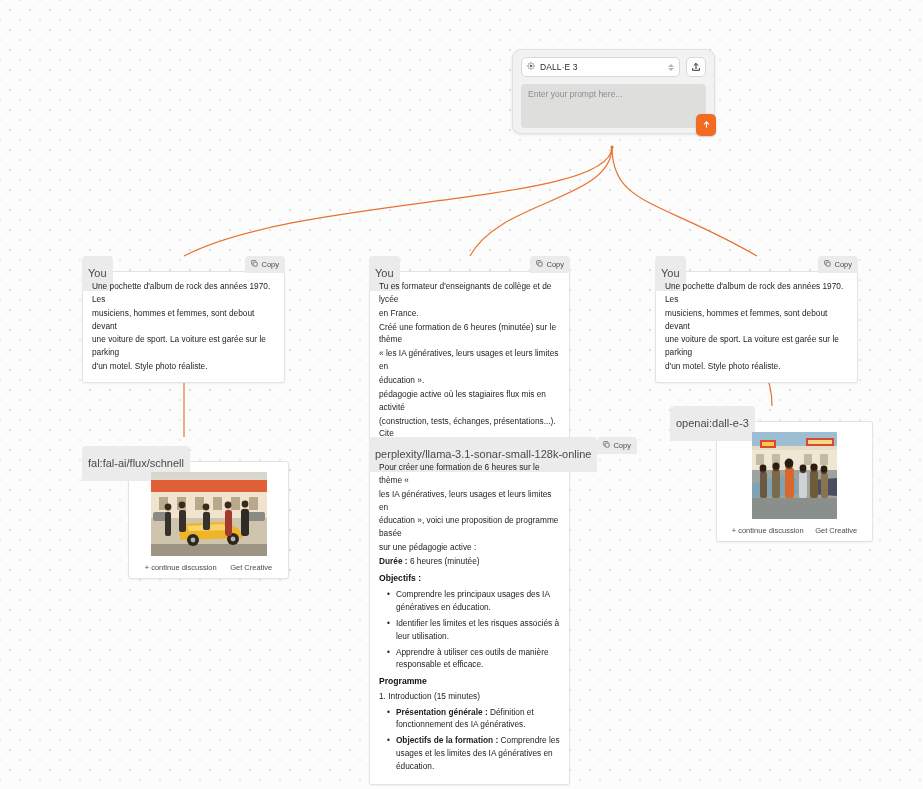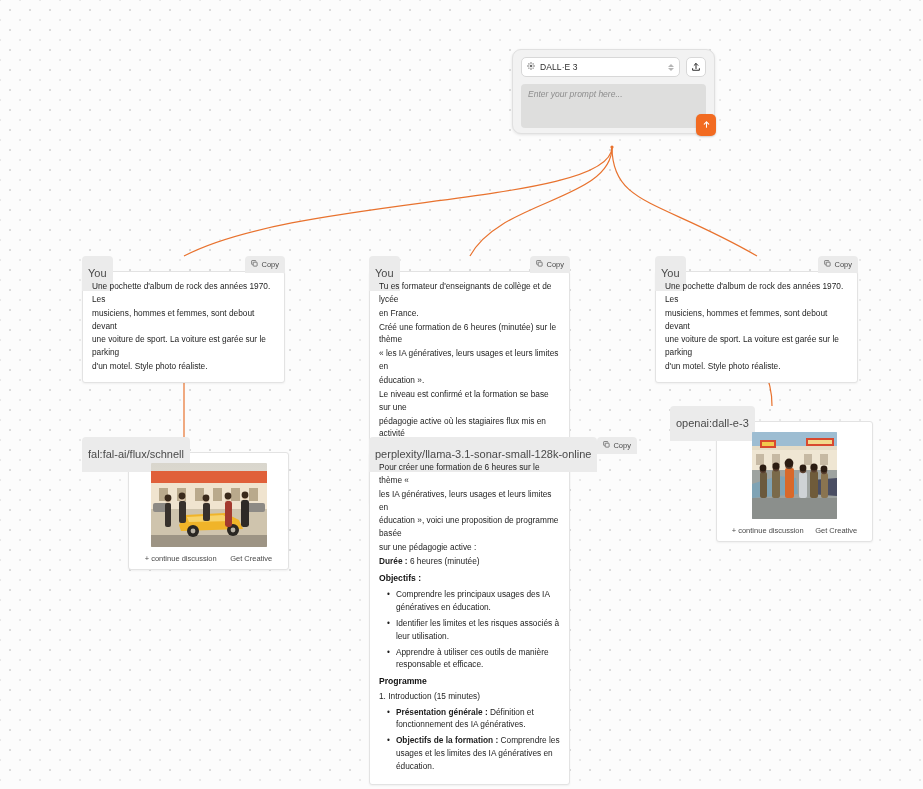--- a/index.html
+++ b/index.html
@@ -43,21 +43,21 @@
   .updown i.u { border-bottom: 3.5px solid #7a7a7a; }
   .updown i.d { border-top: 3.5px solid #7a7a7a; }
   .upload-btn {
     width: 20px; height: 20px; background: #fff; border: 1px solid #d8d8d8;
     border-radius: 5px; display: flex; align-items: center; justify-content: center;
     cursor: pointer;
   }
   .prompt-area {
     position: relative; margin-top: 7px;
     height: 44px; background: #dededd; border-radius: 4px;
-    padding: 5px 7px; font-size: 8.5px; color: #8d8d8d; font-style: italic;
+    padding: 5px 7px; font-size: 8.5px; color: #8d8d8d;
   }
   .send-btn {
     position: absolute; right: -10px; bottom: -8px;
     width: 20px; height: 22px; background: #f26b21; border-radius: 5px;
     display: flex; align-items: center; justify-content: center; cursor: pointer;
     box-shadow: 0 1px 2px rgba(0,0,0,.18);
   }
 
   
   .node { position: absolute; }
@@ -83,21 +83,21 @@
     box-shadow: 0 1px 2px rgba(0,0,0,.05);
   }
   .node-body p { margin: 0 0 1px 0; }
 
   
   #prompt-left  { left: 82px;  top: 256px; width: 203px; }
   #prompt-mid   { left: 369px; top: 256px; width: 201px; }
   #prompt-right { left: 655px; top: 256px; width: 203px; }
 
   
-  #img-left  { left: 82px;  top: 437px; width: 207px; }
+  #img-left  { left: 82px;  top: 446px; width: 207px; }
   #img-right { left: 670px; top: 406px; width: 203px; }
   .img-body {
     background: #fff; border: 1px solid #e3e3e3; border-radius: 3px;
     padding: 10px 9px 6px; box-shadow: 0 1px 2px rgba(0,0,0,.05); margin-left: 46px;
   }
   .thumb-wrap { display: flex; justify-content: center; }
   .thumb { border-radius: 1px; display: block; }
   .node-footer {
     display: flex; justify-content: space-around; align-items: center;
     font-size: 7.5px; color: #4a4a4a; padding-top: 7px;
@@ -213,21 +213,20 @@
         </span>
         <span>Copy</span>
       </span>
     </div>
     <div class="node-body">
       <p>Tu es formateur d'enseignants de collège et de lycée</p>
       <p>en France.</p>
       <p>Créé une formation de 6 heures (minutée) sur le thème</p>
       <p>« les IA génératives, leurs usages et leurs limites en</p>
       <p>éducation ».</p>
-      <p>Le niveau est confirmé et la formation se base sur une</p>
       <p>pédagogie active où les stagiaires flux mis en activité</p>
       <p>(construction, tests, échanges, présentations...). Cite</p>
       <p>tes sources et donne des exemples concrets en classe.</p>
     </div>
   </div>
 
   <div class="node" id="prompt-right">
     <div class="node-head">
       <span class="chip">You</span>
       <span class="copy-chip">

